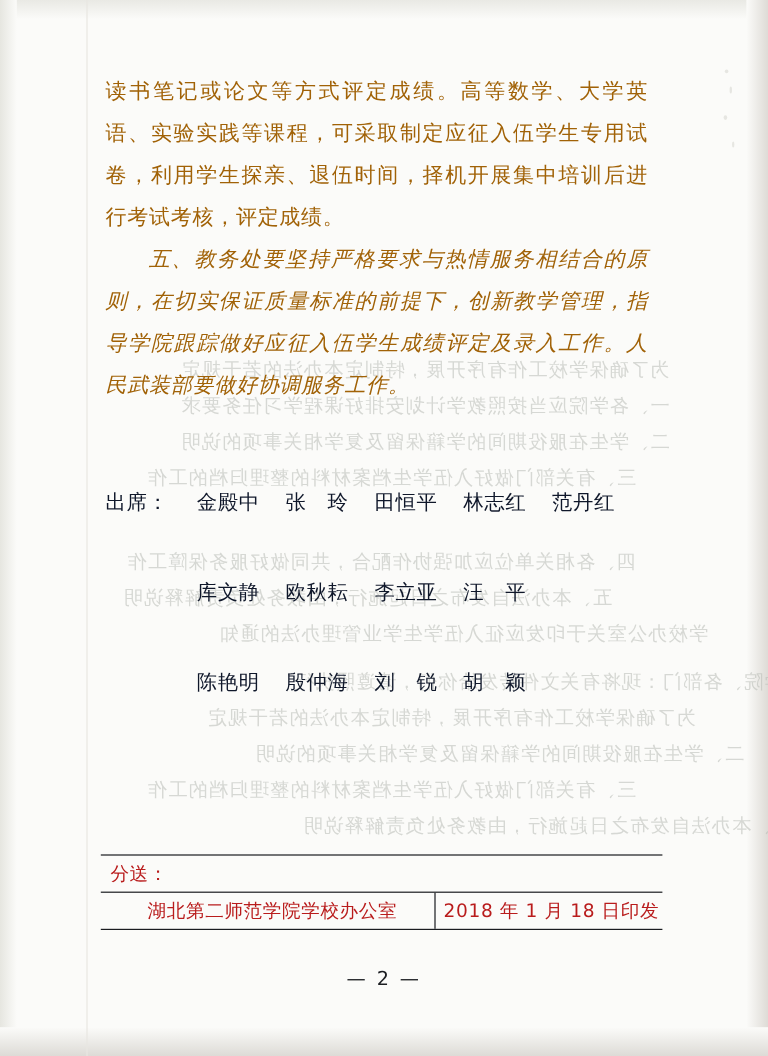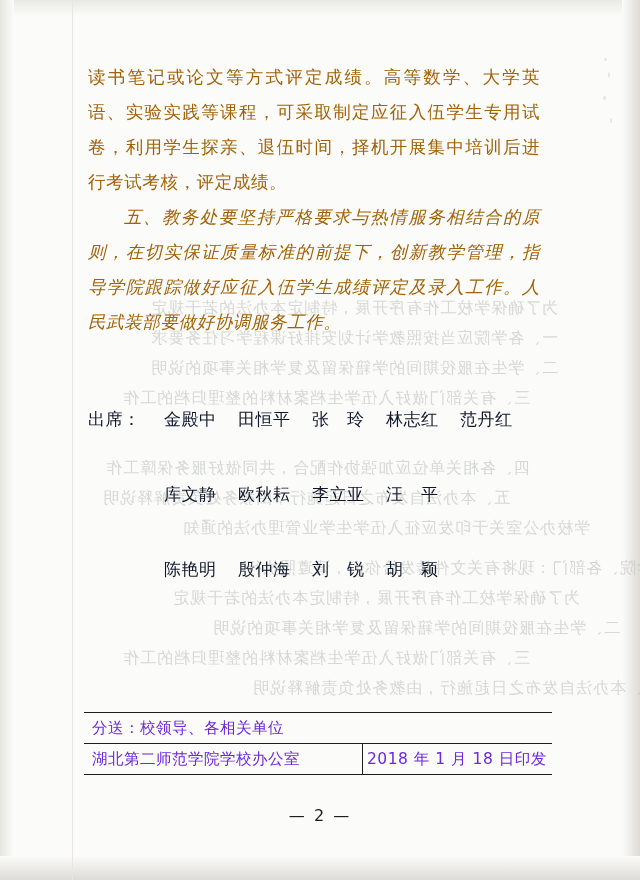--- a/index.html
+++ b/index.html
@@ -127,22 +127,23 @@
     top: 712px;
     width: 468px;
     border-top: 1.6px solid #1a1c20;
     border-bottom: 1.6px solid #1a1c20;
   }
   .footer-row {
     display: flex;
     align-items: center;
     height: 30px;
     font-size: 15.5px;
-    color: #6d28d9;
+    color: #b91c1c;
     letter-spacing: 0.5px;
+    text-align: center;
   }
   .footer-row.first {
     border-bottom: 1.2px solid #1a1c20;
     padding-left: 8px;
   }
   .footer-row.second {
     padding-left: 8px;
   }
   .footer-left {
     flex: 1 1 auto;
@@ -201,22 +202,22 @@
 
   <div class="content">
     <p class="para">读书笔记或论文等方式评定成绩。高等数学、大学英语、实验实践等课程，可采取制定应征入伍学生专用试卷，利用学生探亲、退伍时间，择机开展集中培训后进行考试考核，评定成绩。</p>
     <p class="para indent">五、教务处要坚持严格要求与热情服务相结合的原则，在切实保证质量标准的前提下，创新教学管理，指导学院跟踪做好应征入伍学生成绩评定及录入工作。人民武装部要做好协调服务工作。</p>
 
     <div class="attend-block">
       <div class="attend-row">
         <span class="attend-label">出席：</span>
         <span class="attend-names">
           <span class="attend-name">金殿中</span>
+          <span class="attend-name">张　玲</span>
           <span class="attend-name">田恒平</span>
-          <span class="attend-name">张　玲</span>
           <span class="attend-name">林志红</span>
           <span class="attend-name">范丹红</span>
         </span>
       </div>
       <div class="attend-row">
         <span class="attend-label"></span>
         <span class="attend-names">
           <span class="attend-name">库文静</span>
           <span class="attend-name">欧秋耘</span>
           <span class="attend-name">李立亚</span>
@@ -231,21 +232,20 @@
           <span class="attend-name">刘　锐</span>
           <span class="attend-name">胡　颖</span>
         </span>
       </div>
     </div>
   </div>
 
   <div class="footer-table">
     <div class="footer-row first">
       <span>分送：</span>
-      <span>校领导、各相关单位</span>
     </div>
     <div class="footer-row second">
       <span class="footer-left">湖北第二师范学院学校办公室</span>
       <span class="footer-right">2018 年 1 月 18 日印发</span>
     </div>
   </div>
 
   <div class="page-number">— 2 —</div>
 
   <div class="speckle" style="left:604px; top:58px; width:3px; height:3px;"></div>

